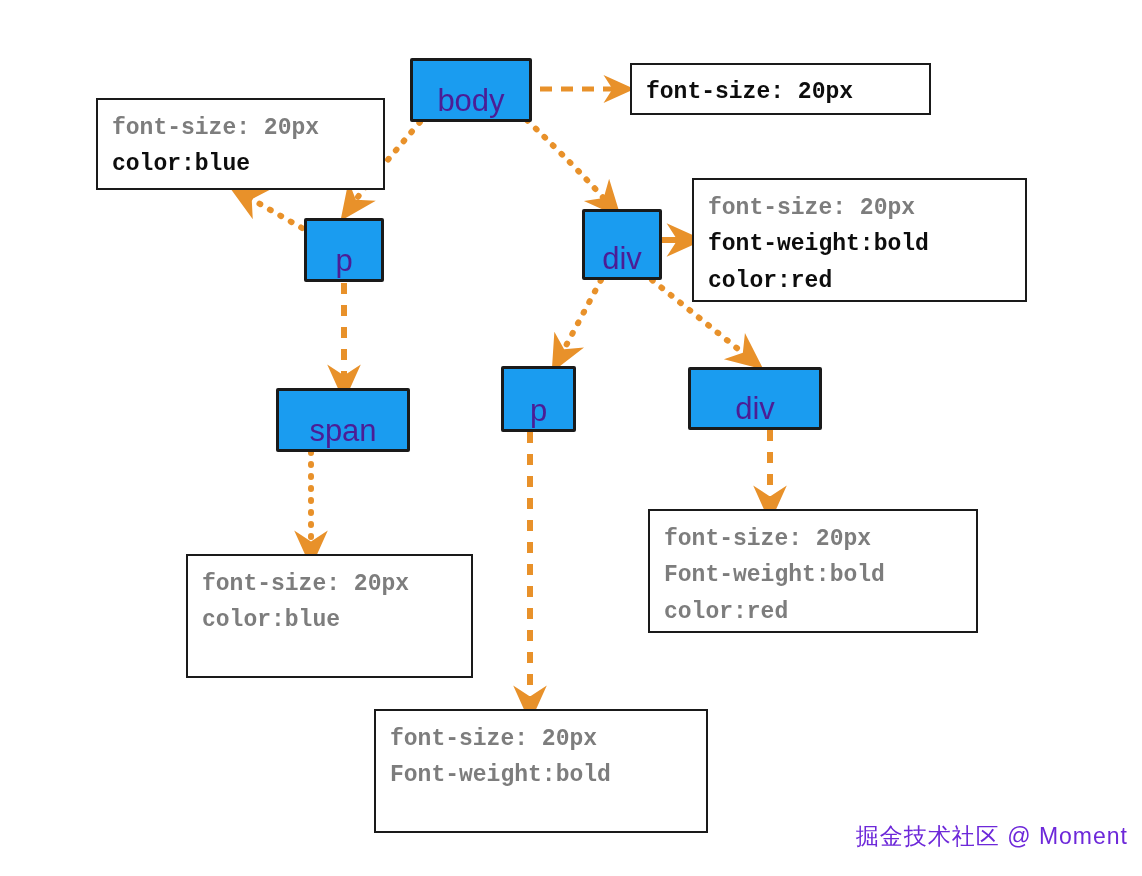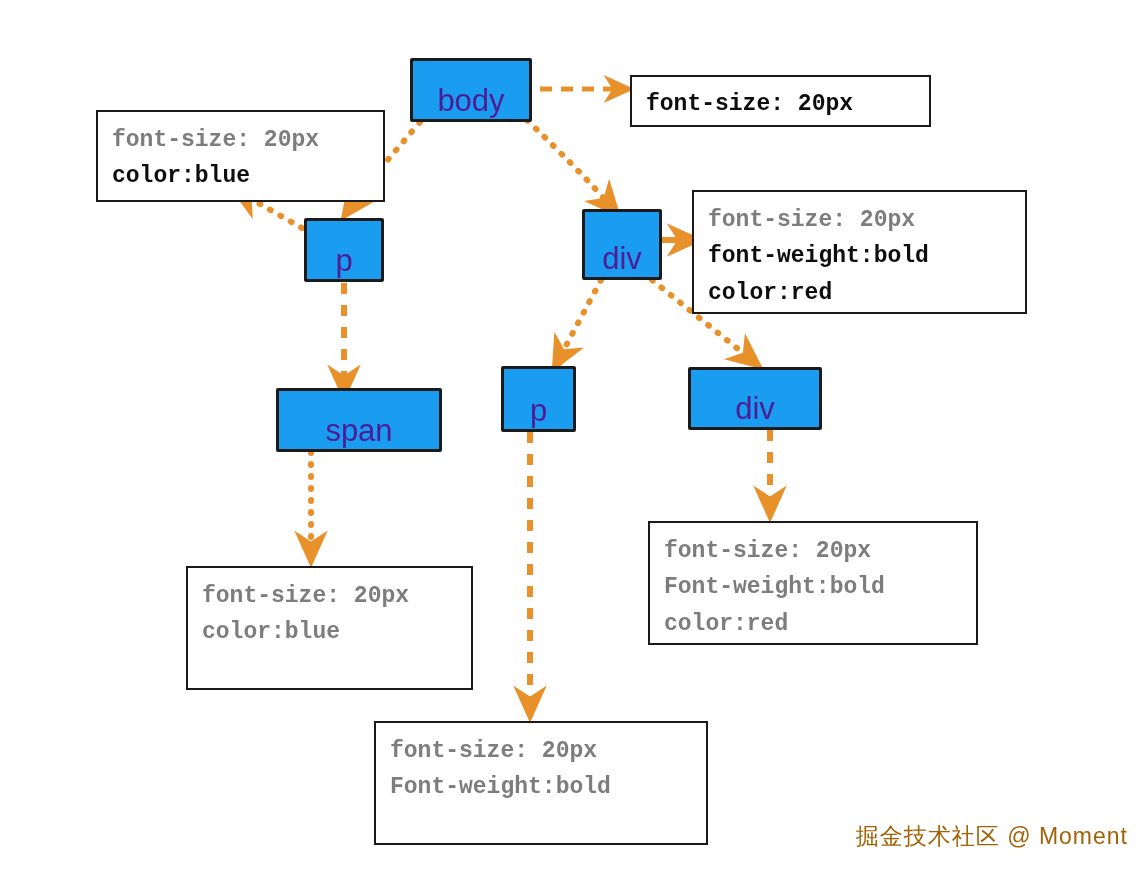--- a/index.html
+++ b/index.html
@@ -46,40 +46,39 @@
     position: absolute;
     background: #ffffff;
     border: 2.5px solid #1a1a1a;
     box-sizing: border-box;
     padding: 10px 14px 12px 14px;
     font-family: "Liberation Mono", monospace;
     font-size: 23px;
     line-height: 1.58;
     z-index: 3;
     white-space: nowrap;
-    margin-top: 12px;
   }
   .rulebox .decl {
     display: block;
   }
   .decl.gray {
     color: #7d7d7d;
     font-weight: bold;
   }
   .decl.black {
     color: #0d0d0d;
     font-weight: bold;
   }
 
   
   #watermark {
     position: absolute;
     right: 14px;
     bottom: 24px;
-    color: #a16207;
+    color: #6d28d9;
     font-family: "Liberation Sans", sans-serif;
     font-size: 23px;
     letter-spacing: 1px;
     z-index: 2;
     user-select: none;
   }
 </style>
 </head>
 <body>
 
@@ -120,21 +119,21 @@
   </div>
 
   <div class="node" style="left:304px; top:218px; width:80px; height:64px;">
     <span>p</span>
   </div>
 
   <div class="node" style="left:582px; top:209px; width:80px; height:71px;">
     <span>div</span>
   </div>
 
-  <div class="node" style="left:276px; top:388px; width:166px; height:64px;">
+  <div class="node" style="left:276px; top:388px; width:134px; height:64px;">
     <span>span</span>
   </div>
 
   <div class="node" style="left:501px; top:366px; width:75px; height:66px;">
     <span>p</span>
   </div>
 
   <div class="node" style="left:688px; top:367px; width:134px; height:63px;">
     <span>div</span>
   </div>

